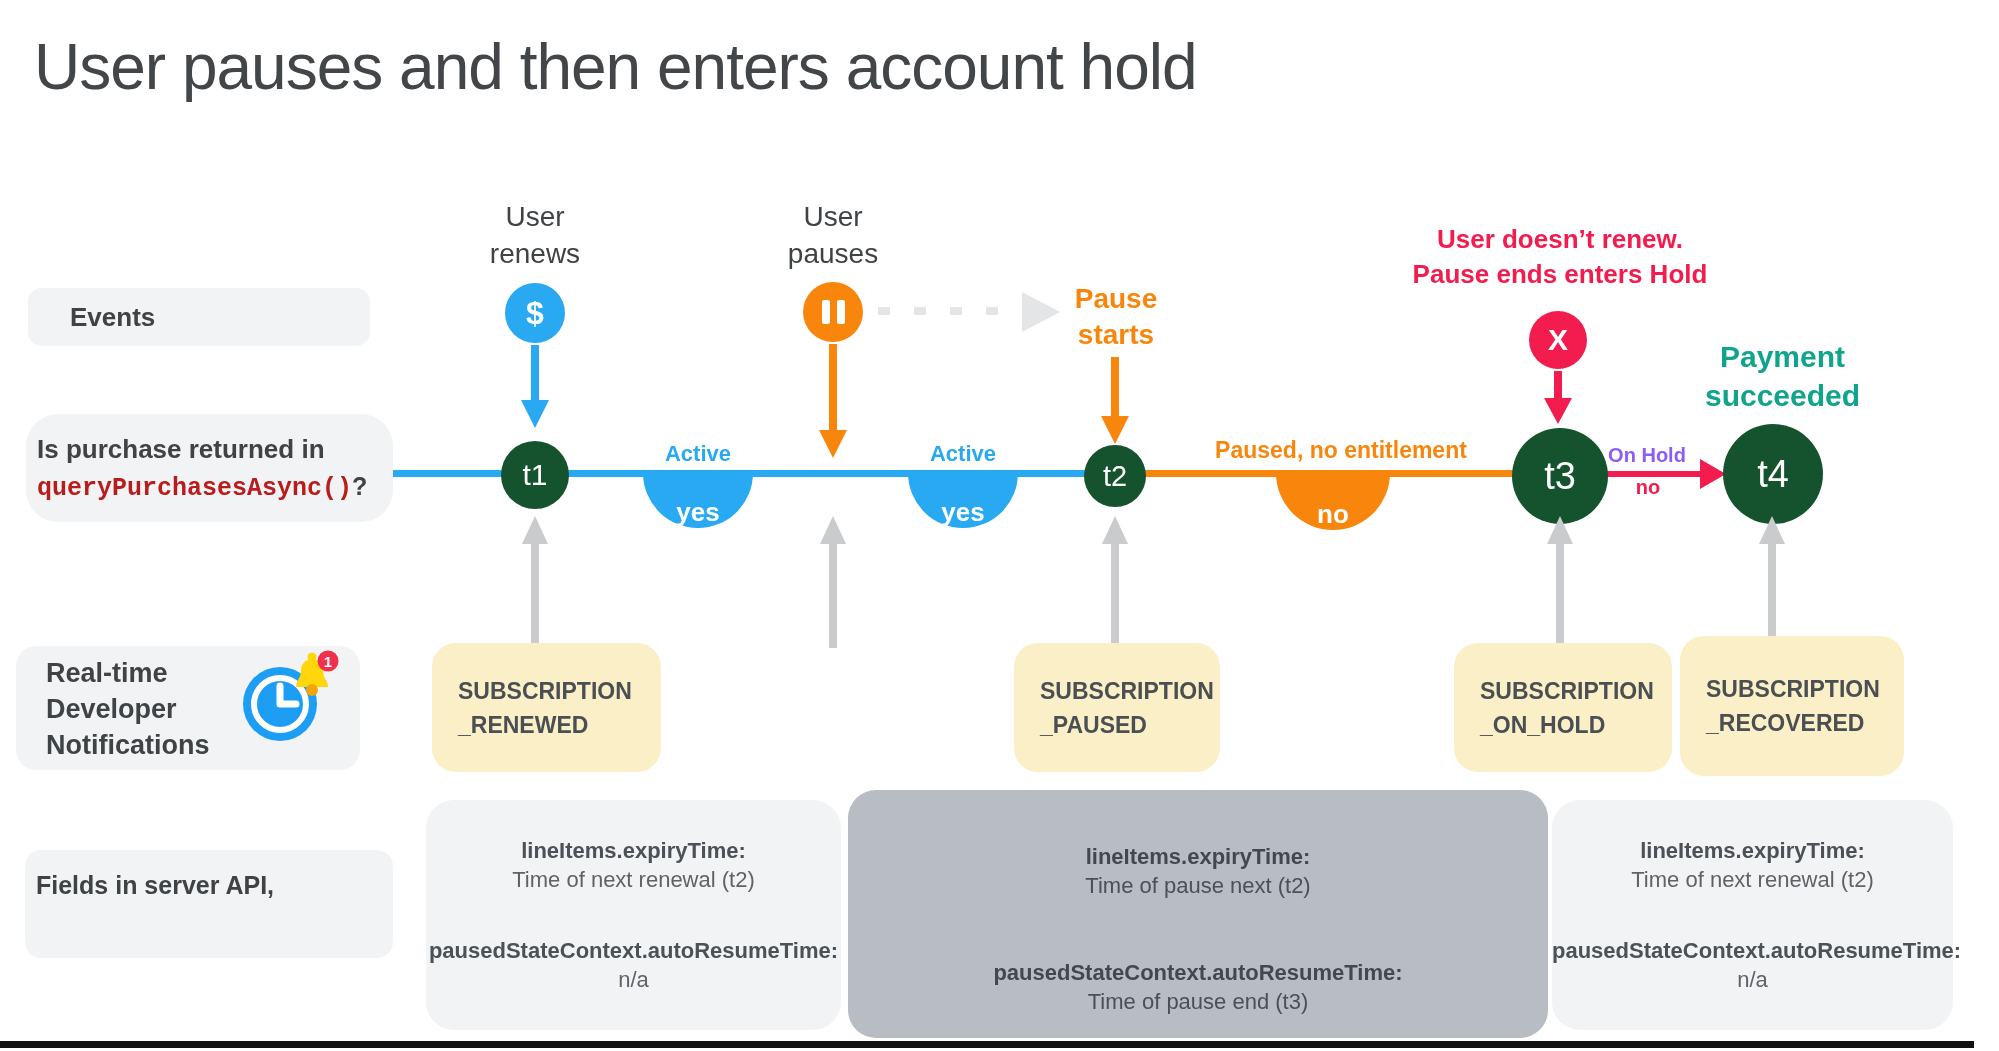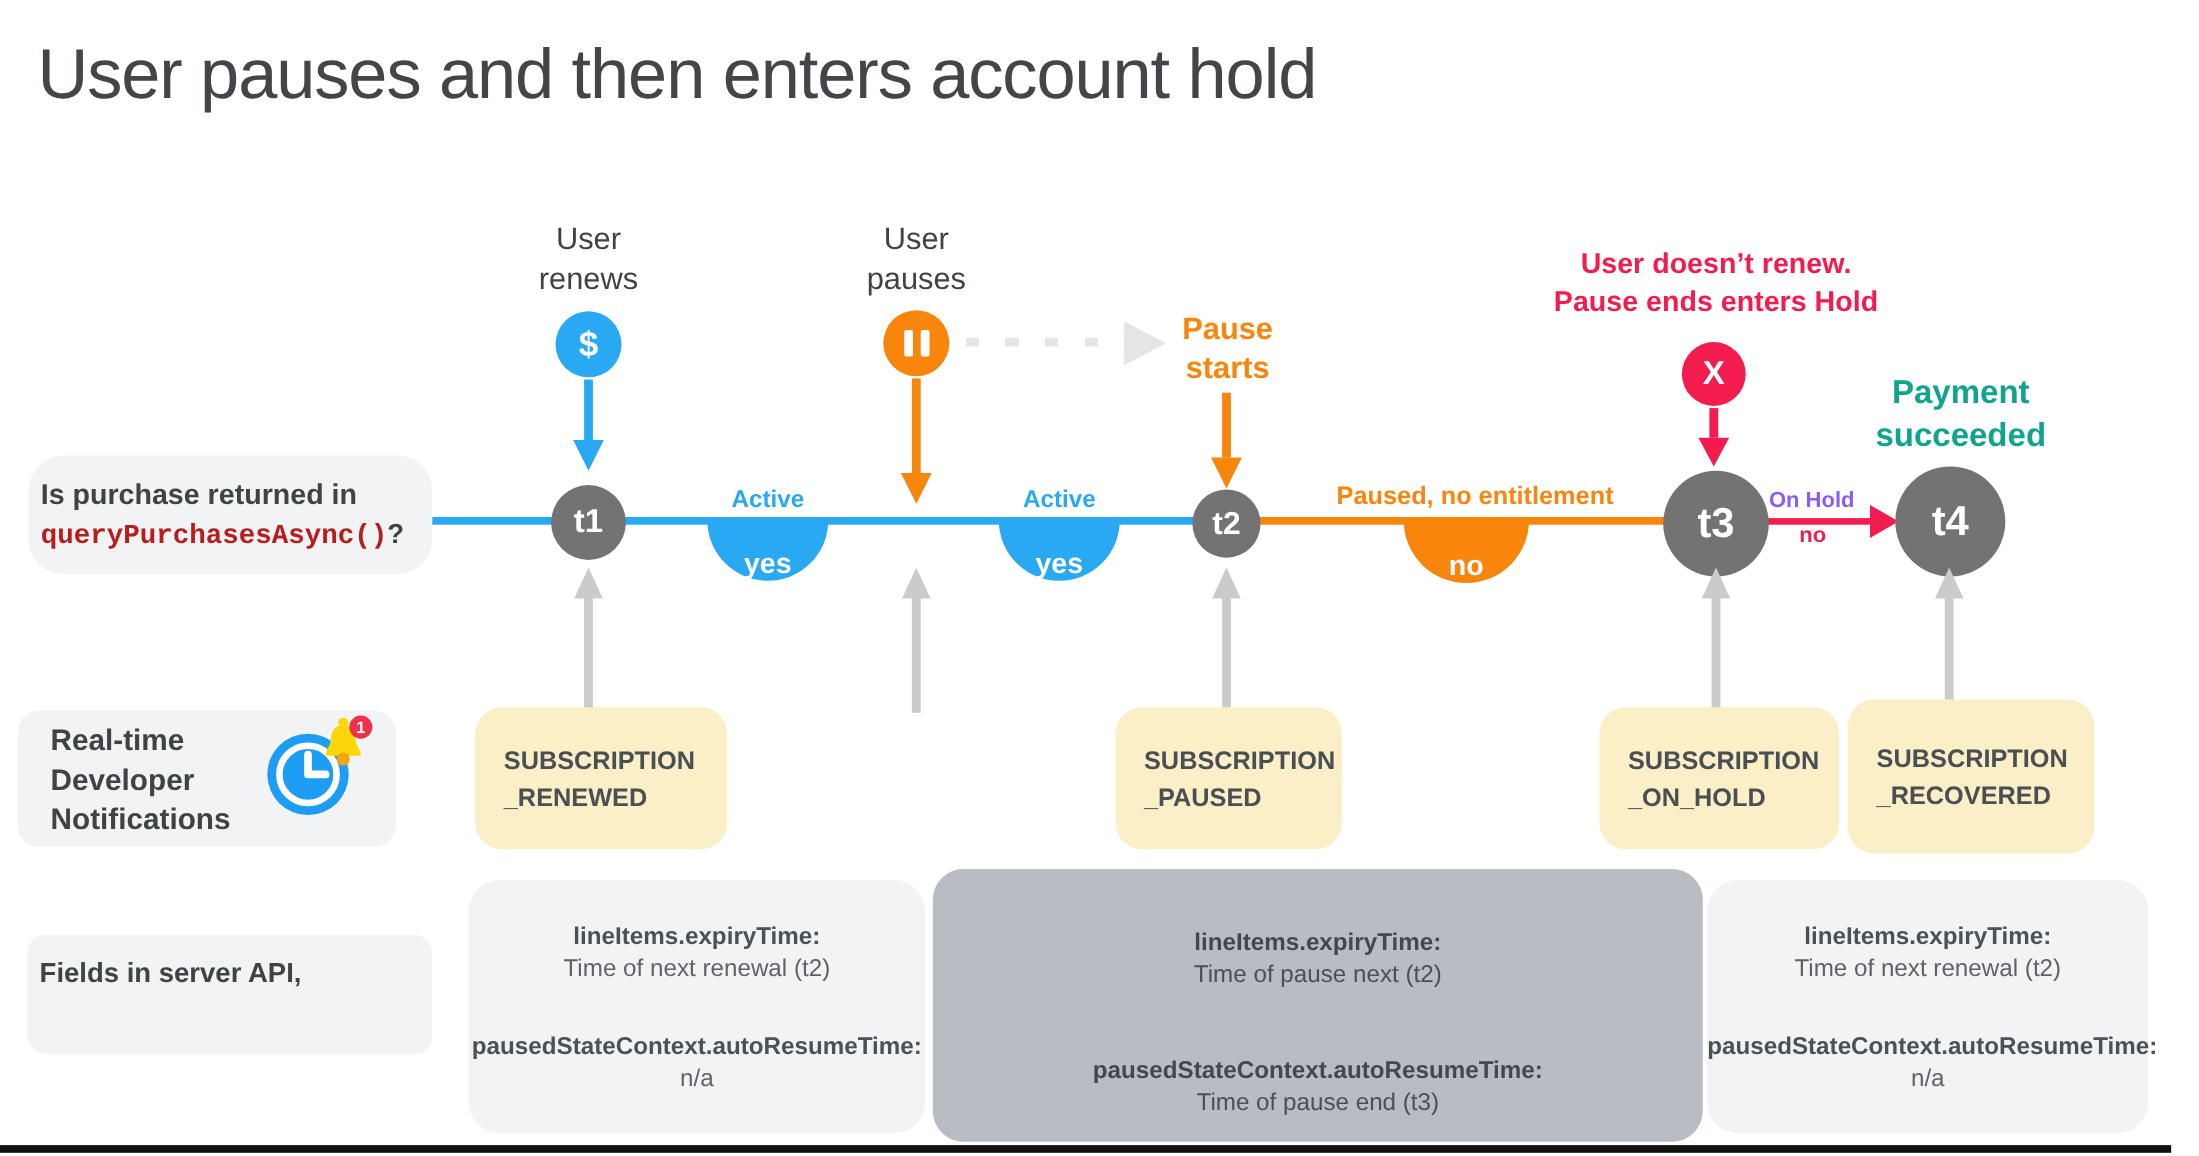--- a/index.html
+++ b/index.html
@@ -23,21 +23,21 @@
   .fields-box .lines{position:absolute;left:11px;top:17px;font-size:25px;font-weight:bold;line-height:37px;}
 
   
   .seg{height:7px;}
   .seg-blue{left:393px;top:470px;width:722px;background:#29A9F2;}
   .seg-orange{left:1115px;top:470px;width:447px;background:#F8860D;}
   .seg-red{left:1588px;top:471px;width:112px;height:6px;background:#F21C4E;}
   .head-right-red{left:1700px;top:459px;width:0;height:0;border-top:15px solid transparent;
     border-bottom:15px solid transparent;border-left:26px solid #F21C4E;}
 
-  .node{border-radius:50%;background:#737373;color:#fff;font-weight:bold;
+  .node{border-radius:50%;background:#14532d;color:#fff;font-weight:normal;
         display:flex;align-items:center;justify-content:center;}
   .n-t1{left:501px;top:441px;width:68px;height:68px;font-size:30px;}
   .n-t2{left:1084px;top:445px;width:62px;height:62px;font-size:29px;}
   .n-t3{left:1512px;top:428px;width:96px;height:96px;font-size:38px;}
   .n-t4{left:1723px;top:424px;width:100px;height:100px;font-size:38px;}
 
   
   .evt-circle{width:60px;height:60px;border-radius:50%;color:#fff;display:flex;
               align-items:center;justify-content:center;font-weight:bold;}
   .c-dollar{left:505px;top:283px;background:#29A9F2;font-size:32px;}
@@ -119,20 +119,23 @@
   .bottom-bar{left:0;top:1041px;width:100%;height:7px;background:#111;}
   .rtdn-icon{left:236px;top:648px;}
 </style>
 </head>
 <body>
 
 <div class="canvas">
 
   <div class="abs page-title">User pauses and then enters account hold</div>
 
+  <div class="abs lbl-box events-box">
+    <span>Events</span>
+  </div>
 
   <div class="abs lbl-box purchase-box">
     <div class="l1">Is purchase returned in</div>
     <div class="l2"><span class="code-green">queryPurchasesAsync()</span><span style="font-weight:bold;">?</span></div>
   </div>
 
   <div class="abs lbl-box rtdn-box">
     <div class="lines">
       <div>Real-time</div>
       <div>Developer</div>

